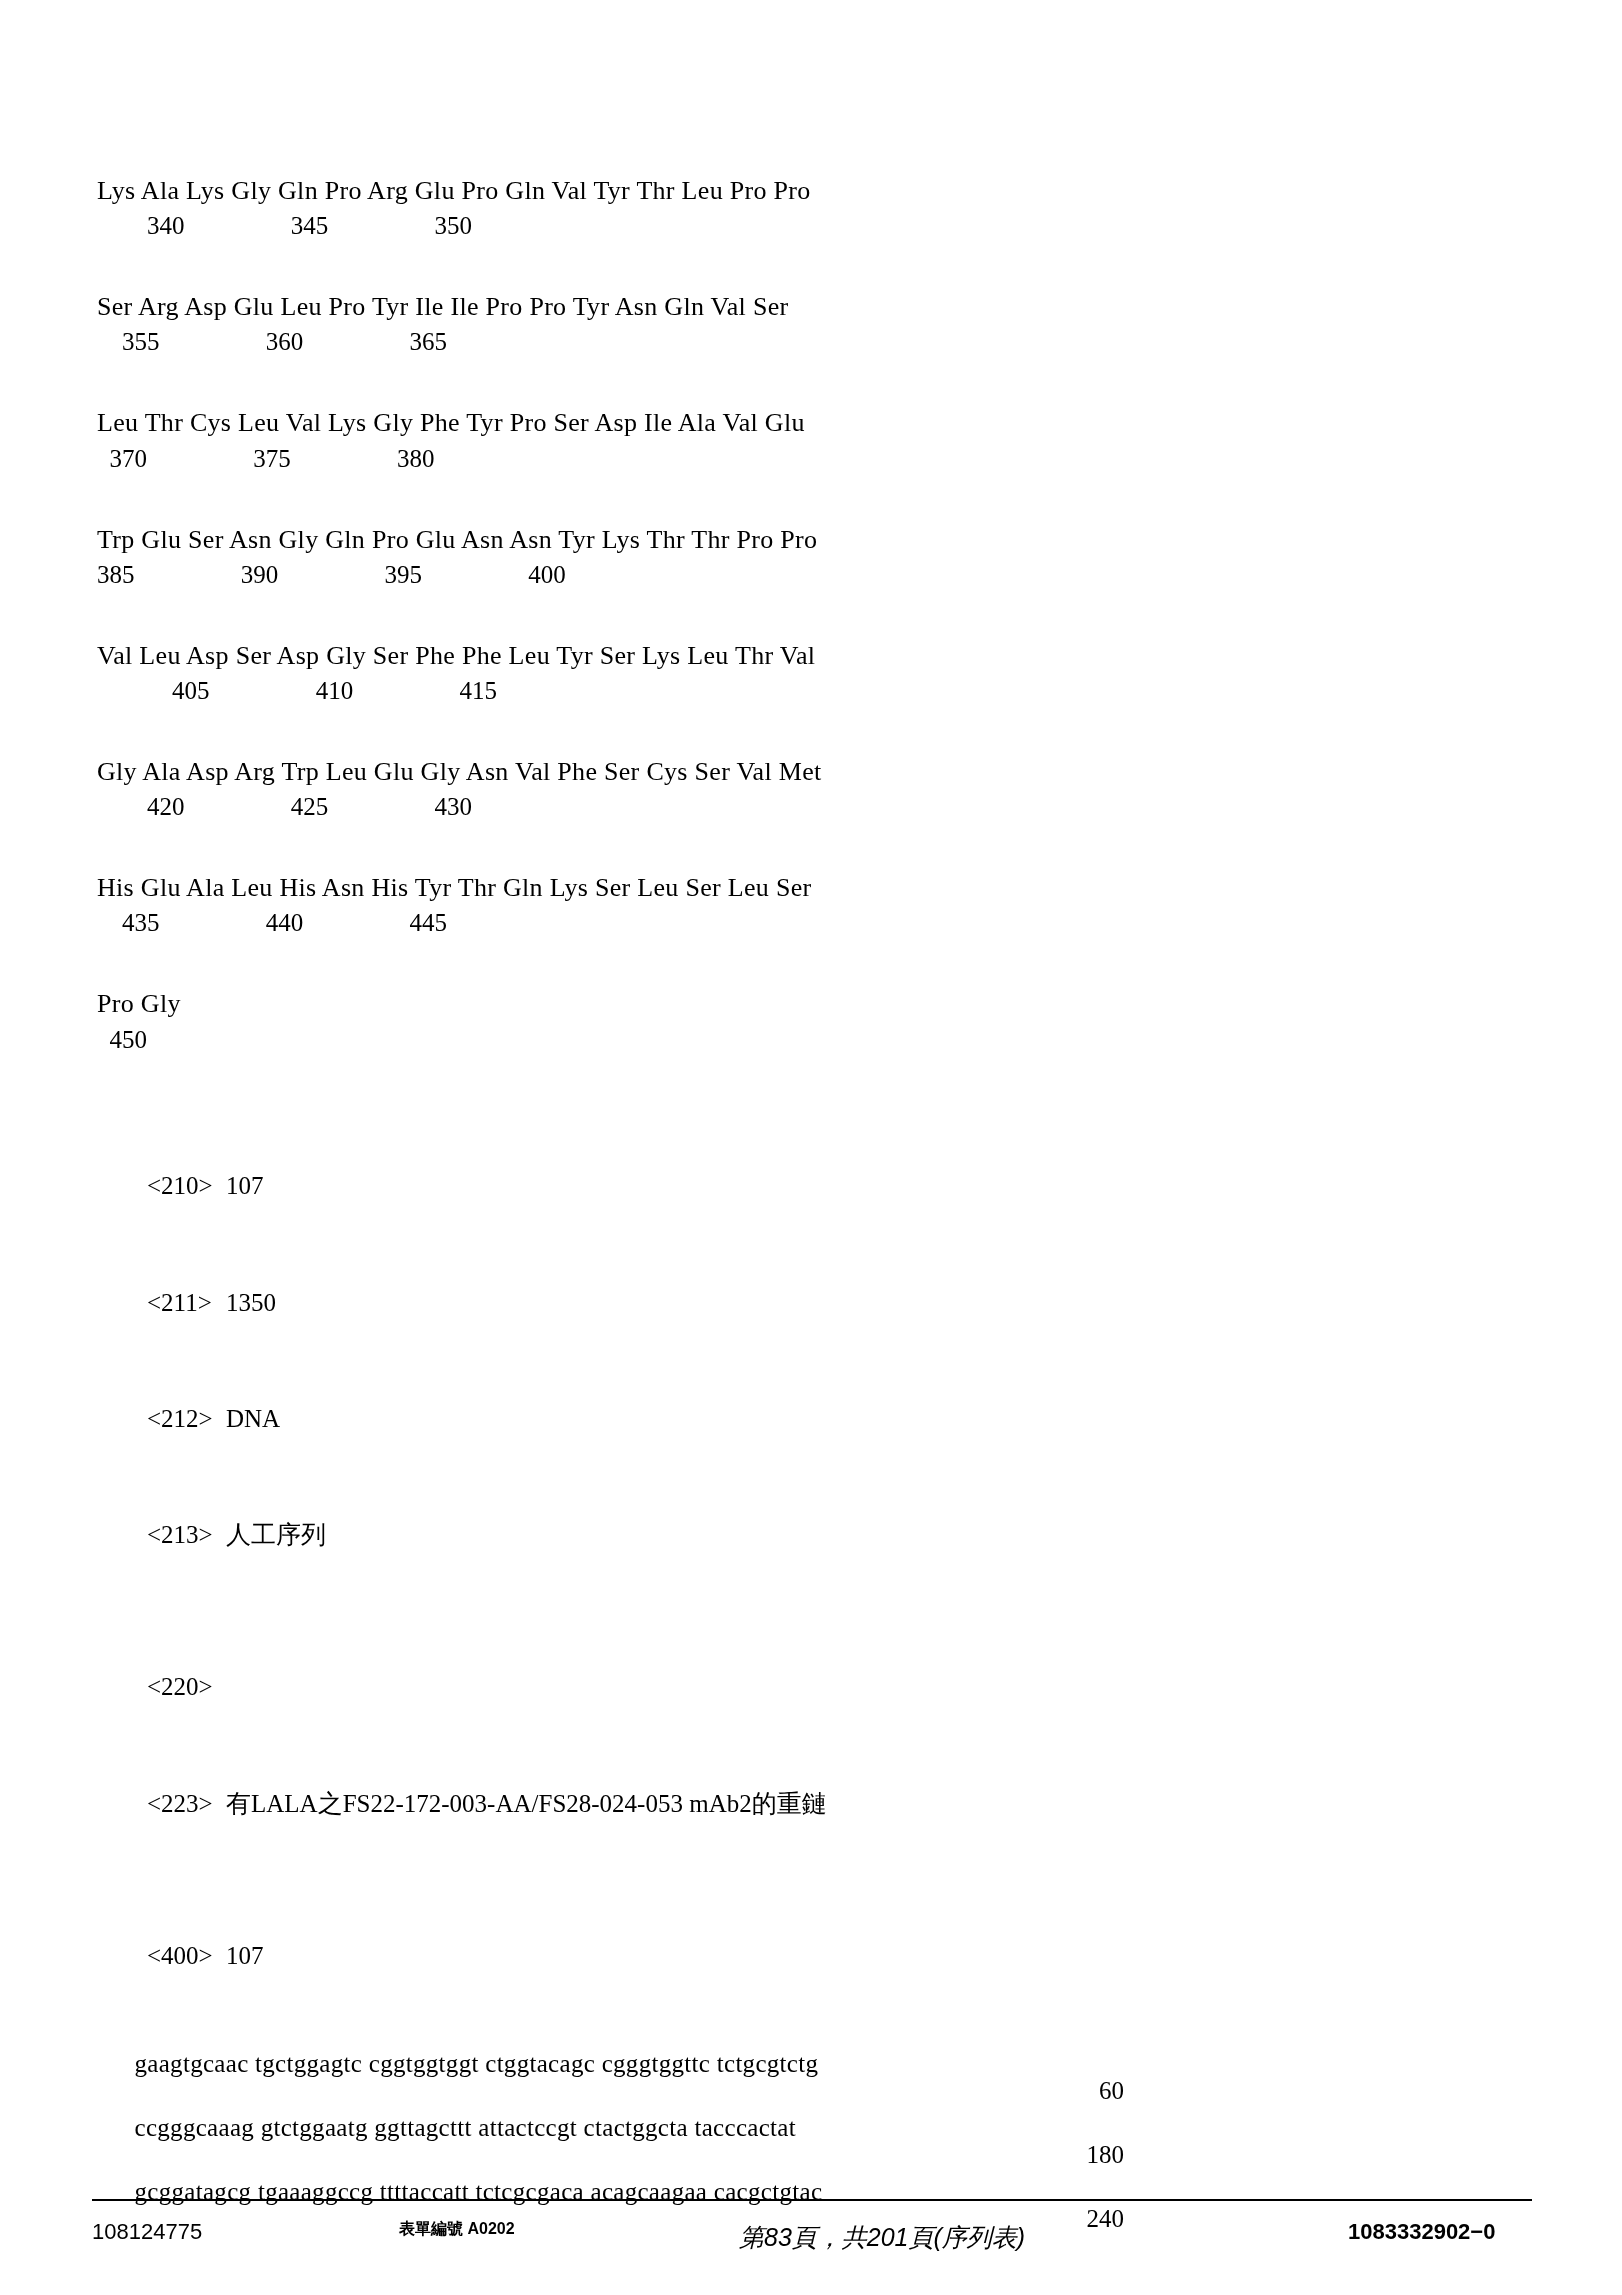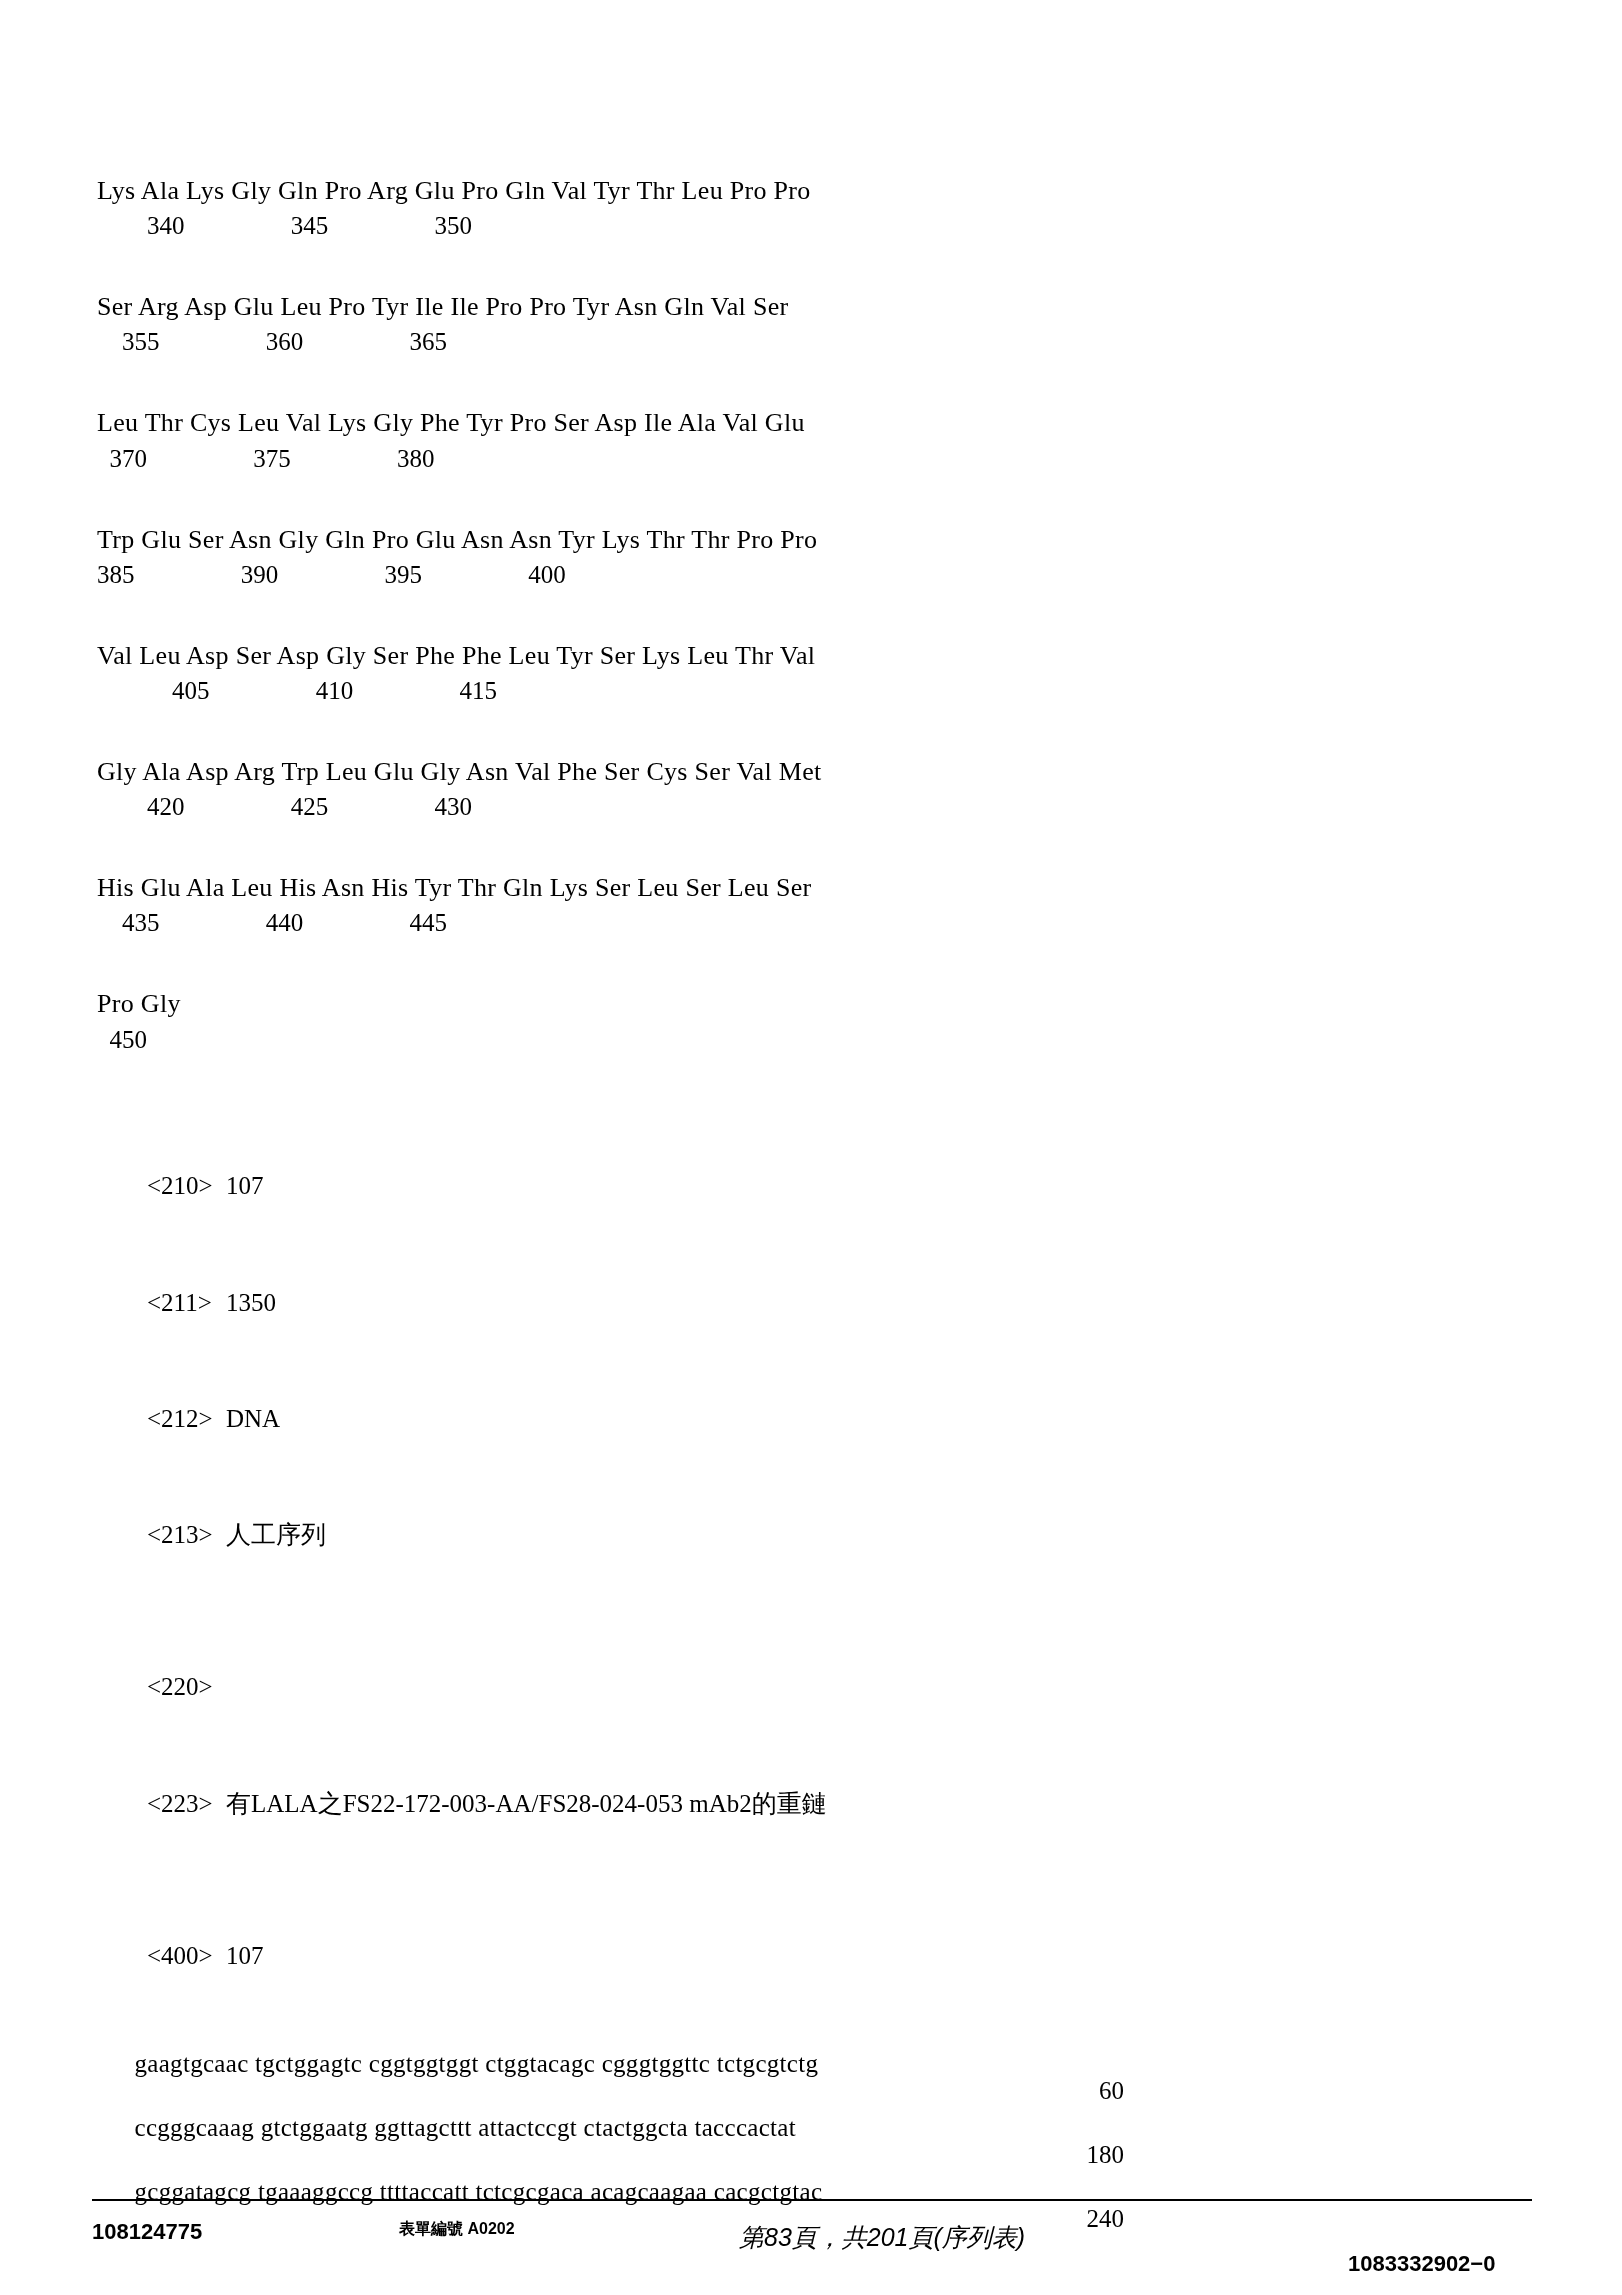--- a/index.html
+++ b/index.html
@@ -104,47 +104,46 @@
     top: 0;
     width: 1440px;
     height: 2px;
     background: #000;
   }
   .footer-left {
     position: absolute;
     left: 92px;
     top: 19.6px;
     font-family: "Liberation Sans", sans-serif;
+    font-weight: normal;
+    font-size: 22px;
+  }
+  .footer-form {
+    position: absolute;
+    left: 399px;
+    top: 19.6px;
+    font-family: "Liberation Sans", sans-serif;
+    font-weight: bold;
+    font-size: 16px;
+  }
+  .footer-page {
+    position: absolute;
+    left: 739px;
+    top: 22px;
+    font-family: "Liberation Sans", sans-serif;
+    font-size: 25px;
+    font-style: italic;
+  }
+  .footer-right {
+    position: absolute;
+    left: 1348px;
+    top: 19.6px;
+    font-family: "Liberation Sans", sans-serif;
     font-weight: bold;
     font-size: 22px;
-  }
-  .footer-form {
-    position: absolute;
-    left: 399px;
-    top: 19.6px;
-    font-family: "Liberation Sans", sans-serif;
-    font-weight: bold;
-    font-size: 16px;
-  }
-  .footer-page {
-    position: absolute;
-    left: 739px;
-    top: 22px;
-    font-family: "Liberation Sans", sans-serif;
-    font-size: 25px;
-    font-style: italic;
-  }
-  .footer-right {
-    position: absolute;
-    left: 1348px;
-    top: 19.6px;
-    font-family: "Liberation Sans", sans-serif;
-    font-weight: bold;
-    font-size: 22px;
-    margin-top: 32px;
   }
 </style>
 </head>
 <body>
 
 <div class="page">
   <div class="content">
 
     <div class="seq-block">
       <div class="aa-row">Lys Ala Lys Gly Gln Pro Arg Glu Pro Gln Val Tyr Thr Leu Pro Pro</div>

